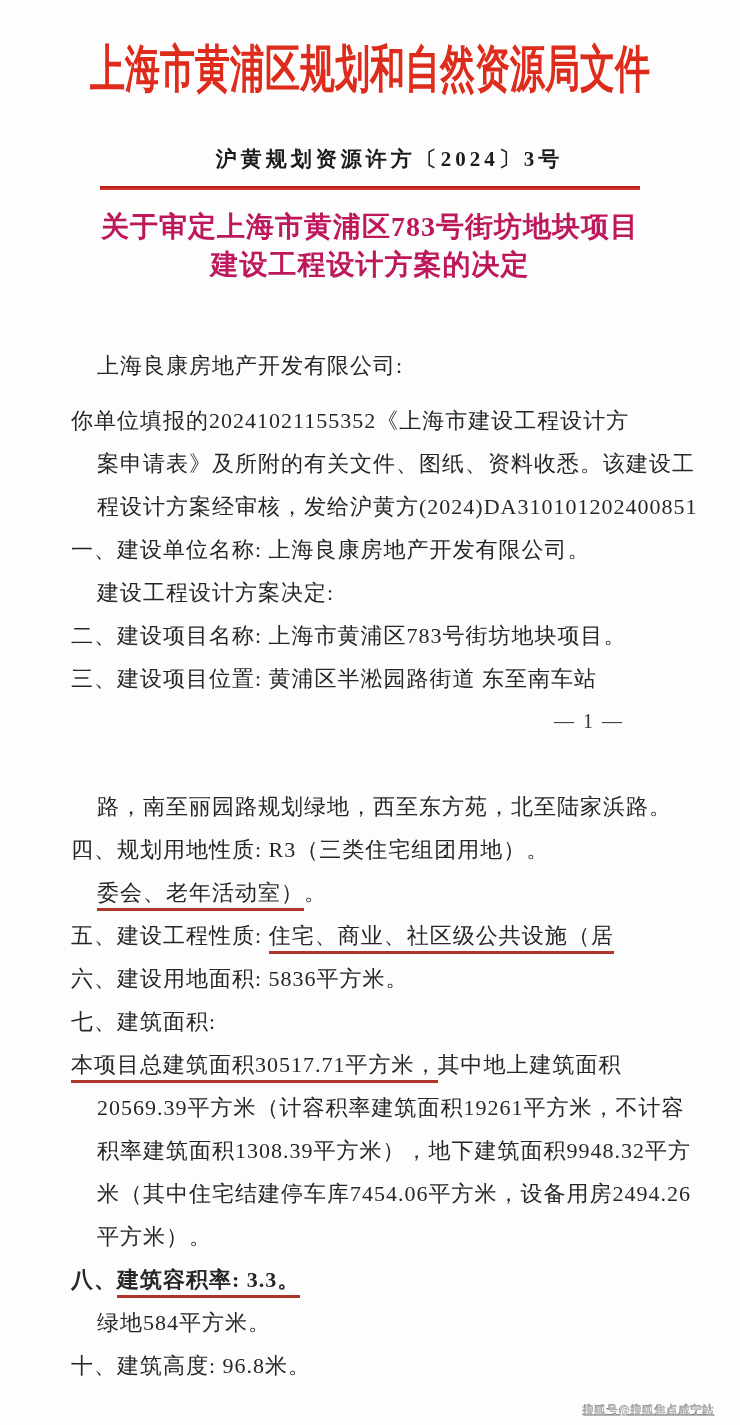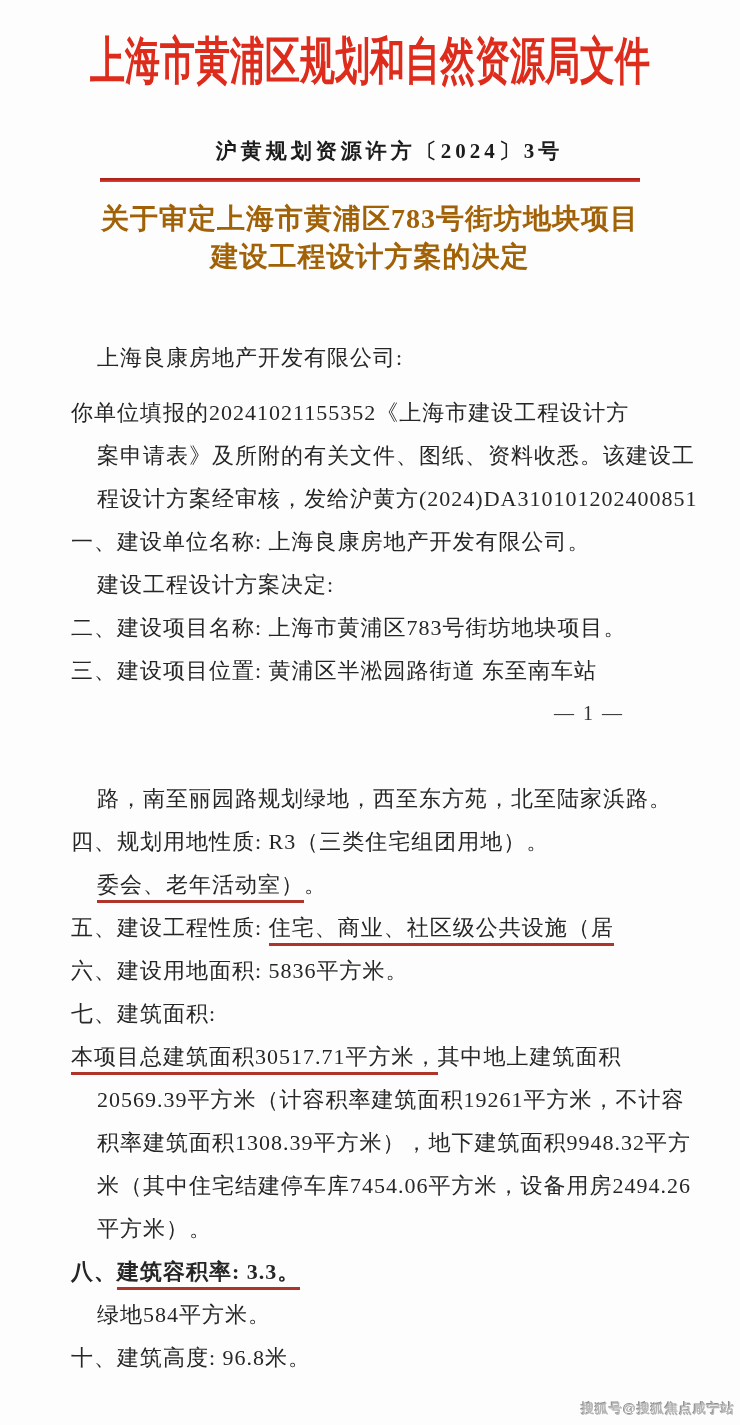--- a/index.html
+++ b/index.html
@@ -5,21 +5,21 @@
   html,body{margin:0;padding:0;background:#ffffff;}
   .page{
     position:relative;
     width:740px;height:1425px;
     margin:0;
     background:#fdfdfd;
     overflow:hidden;
     font-family:"Liberation Serif","DejaVu Serif",serif;
   }
   .header-title{
-    margin:0;
+    margin:8px;
     padding-top:42px;
     text-align:center;
     font-size:35px;
     line-height:40px;
     font-weight:bold;
     color:var(--red,#dd2b1c);
     letter-spacing:0px;
   }
   .header-title .stretch{
     display:inline-block;
@@ -43,21 +43,21 @@
     margin:14px auto 0 auto;
     background:linear-gradient(to bottom,#9e241c 0%,#c5201a 45%,#d8483c 100%);
   }
   .main-title{
     margin:18px 0 16px 0;
     text-align:center;
     font-size:28px;
     line-height:38px;
     font-weight:bold;
     letter-spacing:1px;
-    color:#a16207;
+    color:#be185d;
   }
   .doc-body{
     margin-top:60px;
   }
   .line{
     font-size:22px;
     line-height:43px;
     letter-spacing:1px;
     color:#262626;
     padding-left:97px;
@@ -72,28 +72,29 @@
     letter-spacing:2px;
     color:#333333;
   }
   .u{
     border-bottom:3px solid var(--uline,#ae352a);
     padding-bottom:3px;
   }
   .b{font-weight:bold;}
   .watermark{
     position:absolute;
-    right:5px;
+    right:25px;
     bottom:7px;
     font-family:"Liberation Sans","DejaVu Sans",sans-serif;
-    font-size:13px;
+    font-size:11px;
     font-weight:bold;
     letter-spacing:1px;
     color:#b5b5b5;
     text-shadow:1px 1px 0 #ffffff,-1px -1px 0 #8f8f8f;
+    text-decoration:underline;
   }
 </style>
 </head>
 <body>
 
 <div class="page" style="--red: #dd2b1c; --uline: #ae352a;">
 
   <h1 class="header-title"><span class="stretch">上海市黄浦区规划和自然资源局文件</span></h1>
 
   <div class="doc-number">沪黄规划资源许方〔2024〕3号</div>

